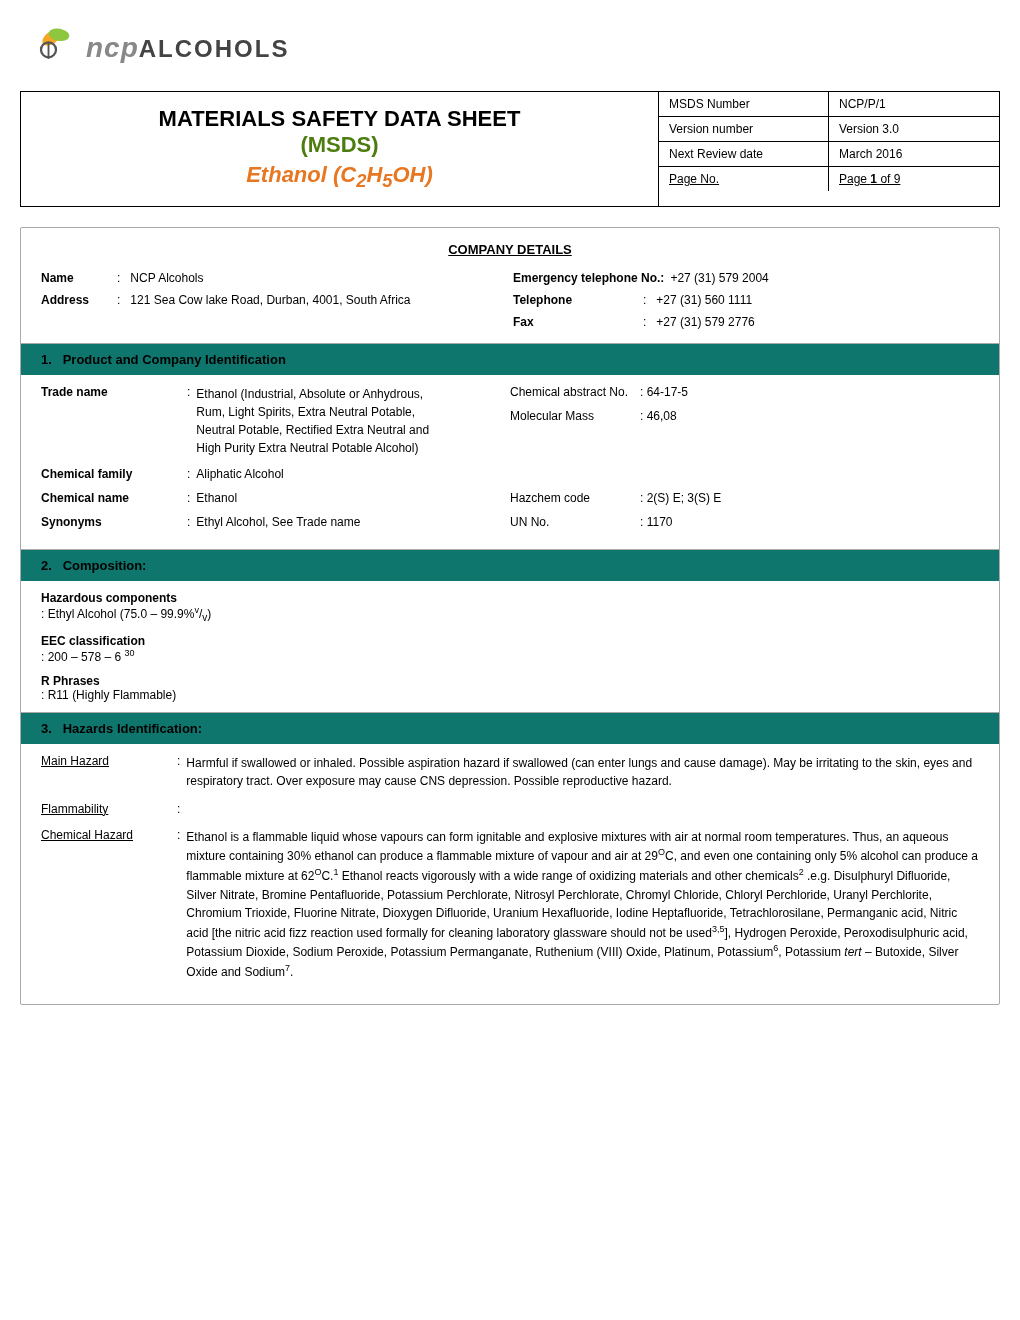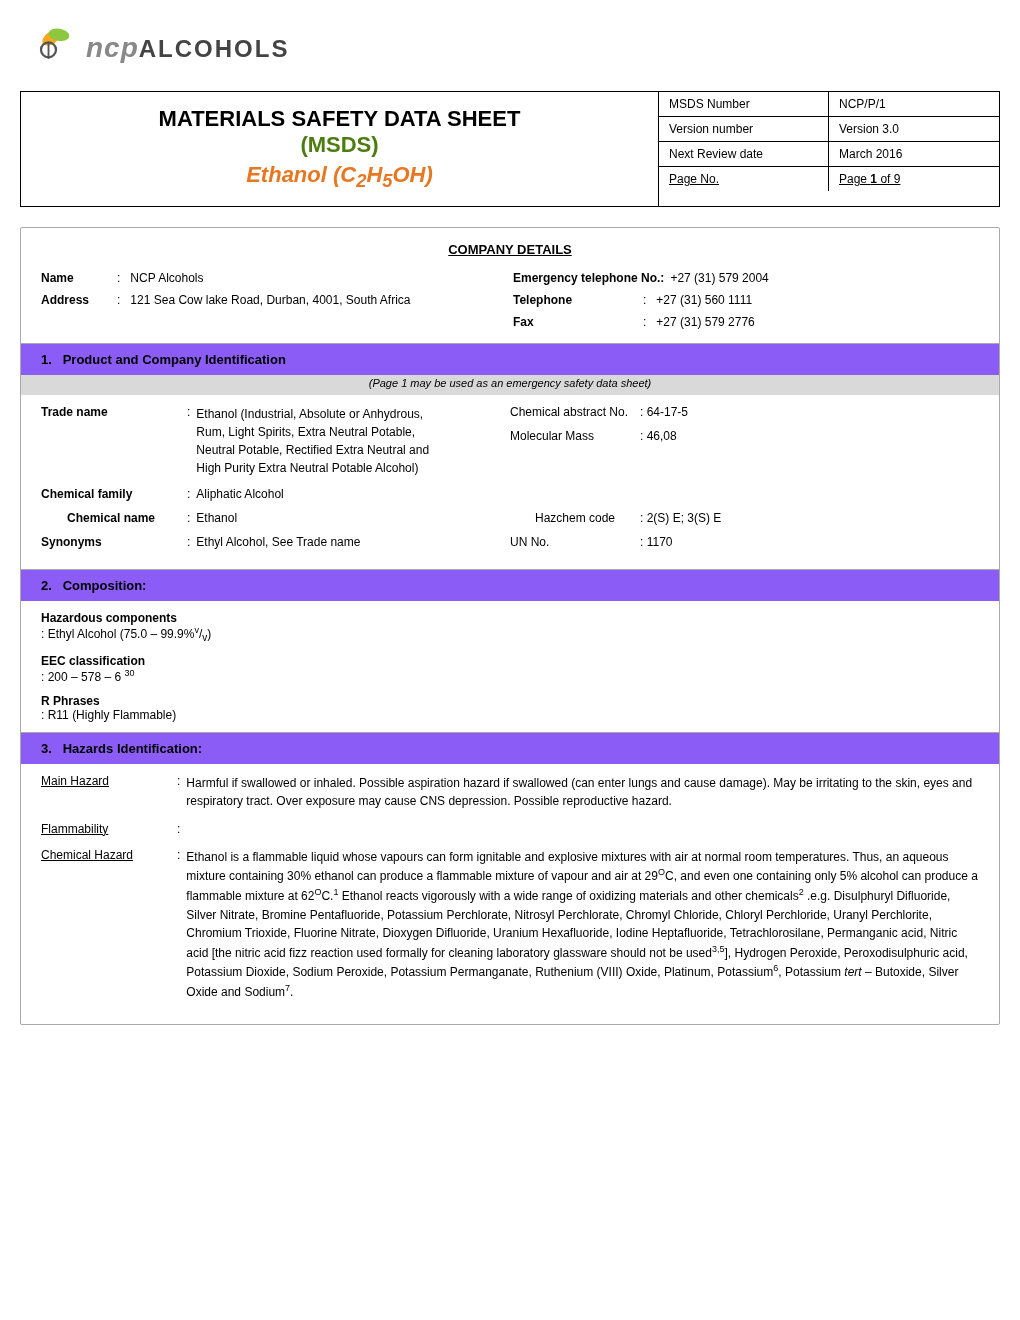--- a/index.html
+++ b/index.html
@@ -131,21 +131,21 @@
     }
     .right-sep {
       margin: 0 4px;
     }
 
     
     .num-section {
       border-bottom: 1.5px solid #aaa;
     }
     .num-section-header {
-      background: #8b5cf6;
+      background: #0f766e;
       padding: 8px 20px;
       font-weight: bold;
       font-size: 13px;
     }
     .num-section-header .section-num {
       font-weight: bold;
     }
     .num-section-header .section-name {
       font-weight: bold;
     }
@@ -310,21 +310,20 @@
       </div>
     </div>
   </div>
 
   <div class="num-section">
     <div class="num-section-header">
       <span class="section-num">1.</span>
       &nbsp;
       <span class="section-name">Product and Company Identification</span>
     </div>
-    <div class="num-section-subheader">(Page 1 may be used as an emergency safety data sheet)</div>
     <div class="num-section-body">
 
       <div class="two-col-row" style="margin-bottom:10px;">
         <div class="two-col-left">
           <span class="data-label">Trade name</span>
           <span class="data-sep">:</span>
           <span style="flex:1; line-height:1.5;">Ethanol (Industrial, Absolute or Anhydrous,<br>Rum, Light Spirits, Extra Neutral Potable,<br>Neutral Potable, Rectified Extra Neutral and<br>High Purity Extra Neutral Potable Alcohol)</span>
         </div>
         <div class="two-col-right" style="flex-direction:column; gap:6px;">
           <div style="display:flex;">
@@ -339,21 +338,21 @@
       </div>
 
       <div class="two-col-row" style="margin-bottom:10px;">
         <div class="two-col-left">
           <span class="data-label">Chemical family</span>
           <span class="data-sep">:</span>
           <span>Aliphatic Alcohol</span>
         </div>
       </div>
 
-      <div class="two-col-row" style="margin-bottom:10px;text-align:center;">
+      <div class="two-col-row" style="margin-bottom:10px;">
         <div class="two-col-left">
           <span class="data-label">Chemical name</span>
           <span class="data-sep">:</span>
           <span>Ethanol</span>
         </div>
         <div class="two-col-right">
           <span class="data-right-label">Hazchem code</span>
           <span>: 2(S) E; 3(S) E</span>
         </div>
       </div>

